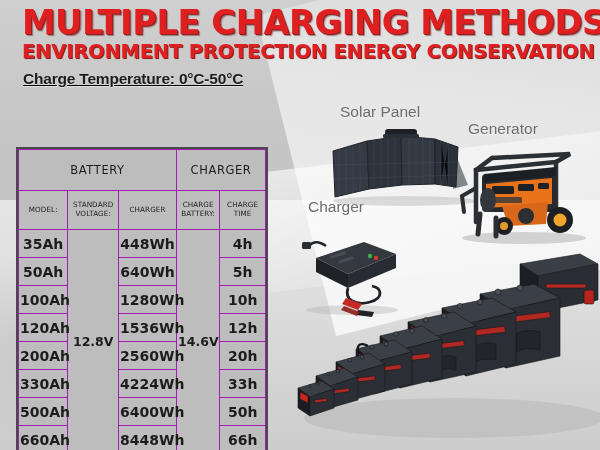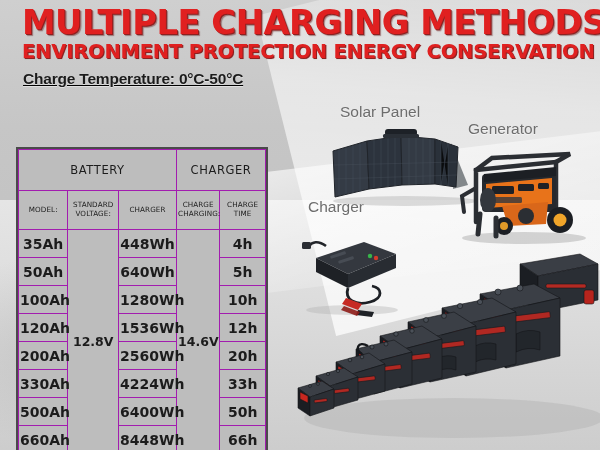--- a/index.html
+++ b/index.html
@@ -138,21 +138,21 @@
       </colgroup>
       <tbody>
         <tr>
           <td class="grp-head" colspan="3">BATTERY</td>
           <td class="grp-head" colspan="2">CHARGER</td>
         </tr>
         <tr>
           <td class="sub-head">MODEL:</td>
           <td class="sub-head light">STANDARD VOLTAGE:</td>
           <td class="sub-head">CHARGER</td>
-          <td class="sub-head light">CHARGE CHARGING:</td>
+          <td class="sub-head light">CHARGE BATTERY:</td>
           <td class="sub-head">CHARGE TIME</td>
         </tr>
 
         <tr>
           <td class="cell">35Ah</td>
           <td class="volt-cell" rowspan="8">12.8V</td>
           <td class="cell">448Wh</td>
           <td class="volt-cell" rowspan="8">14.6V</td>
           <td class="cell">4h</td>
         </tr>

